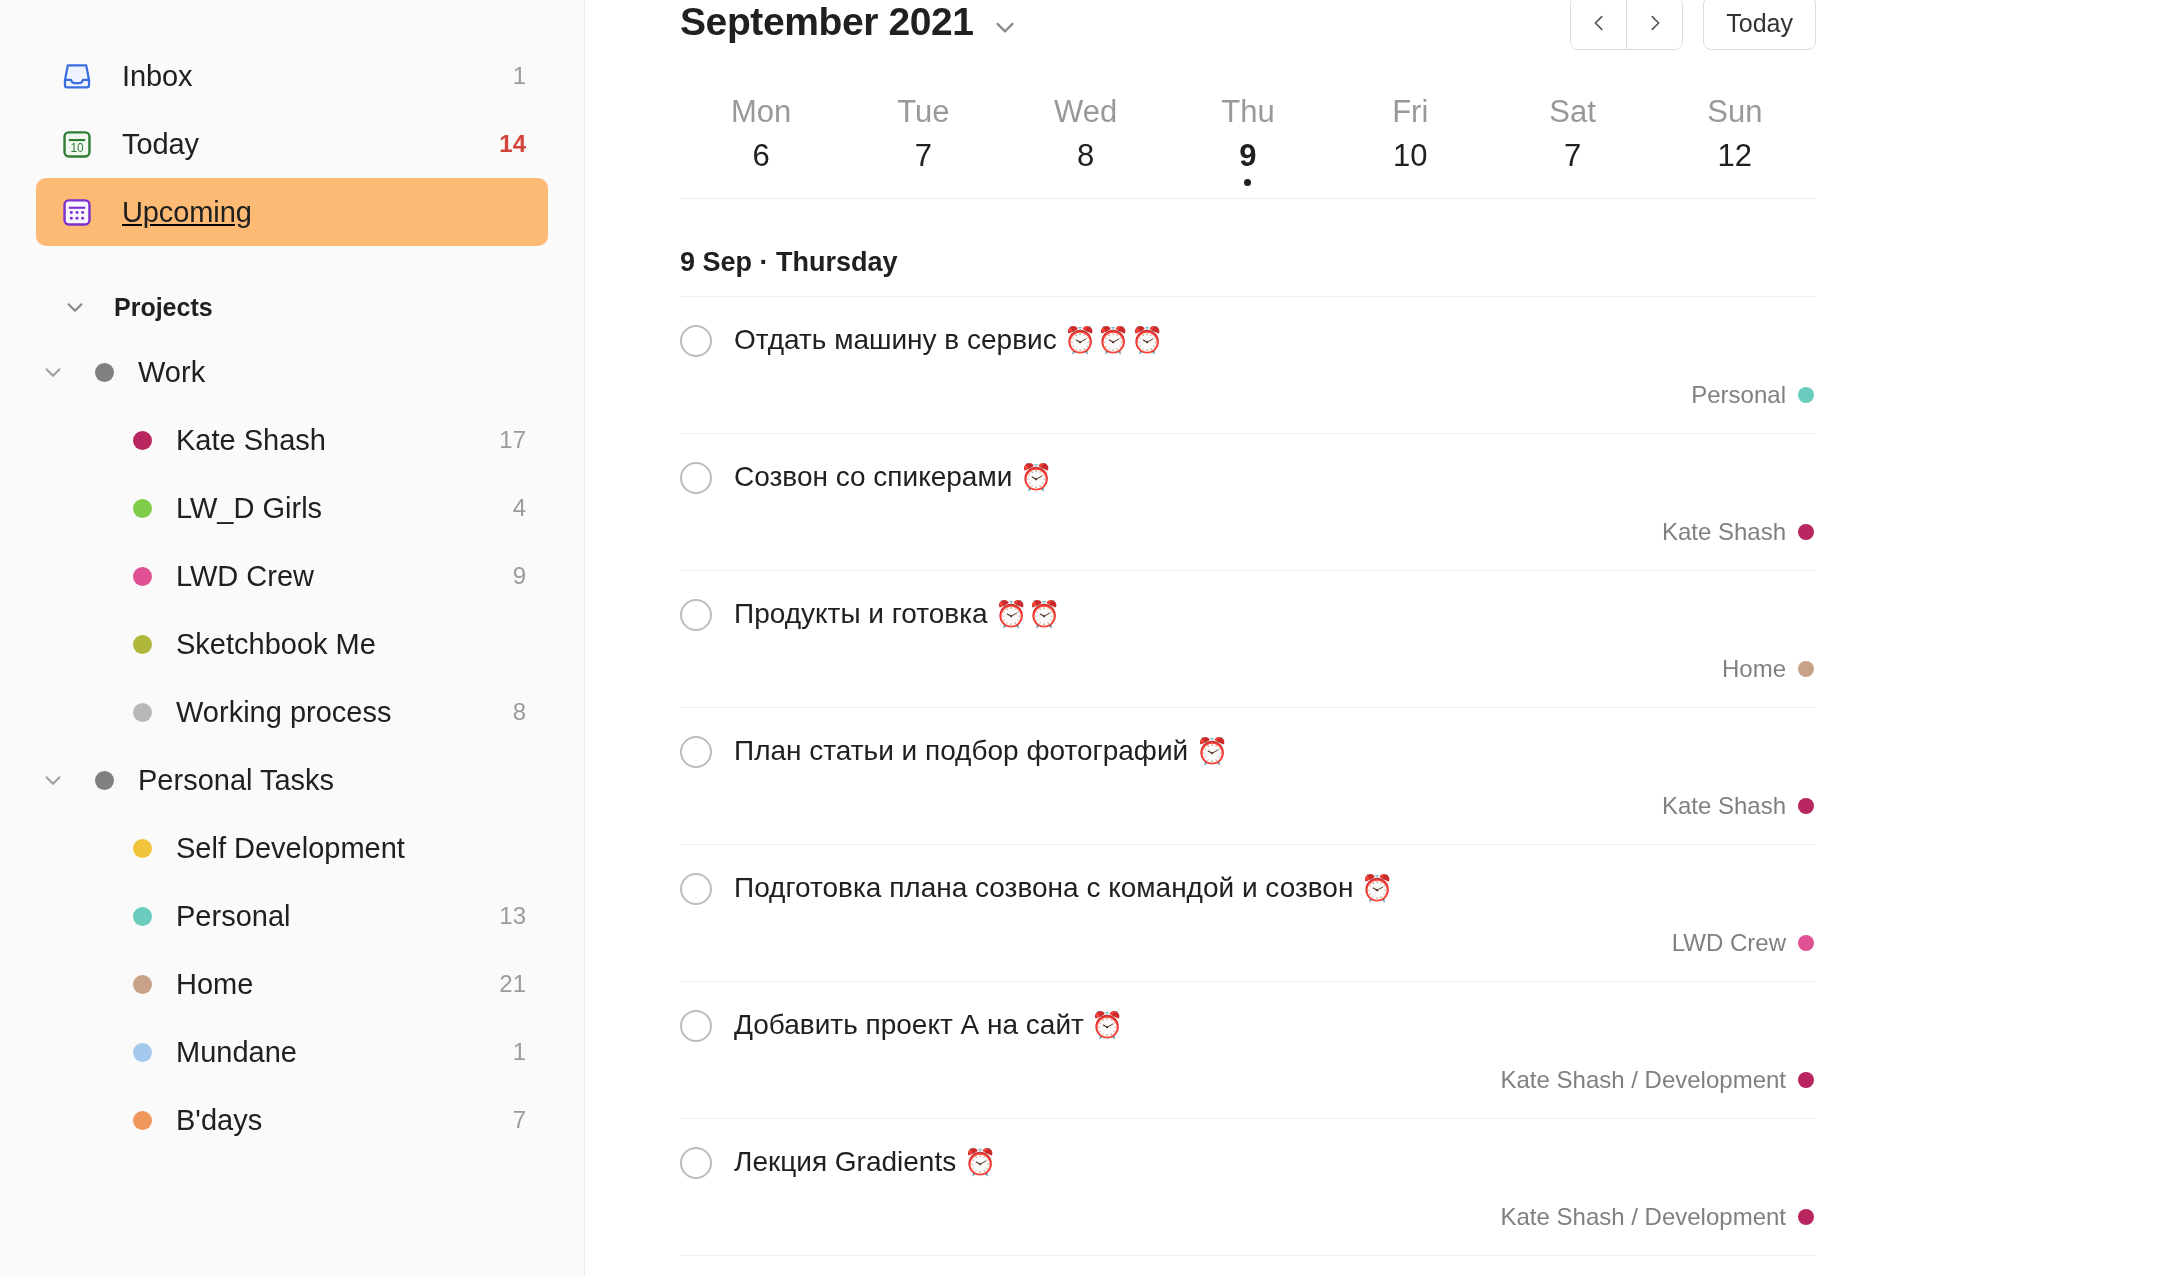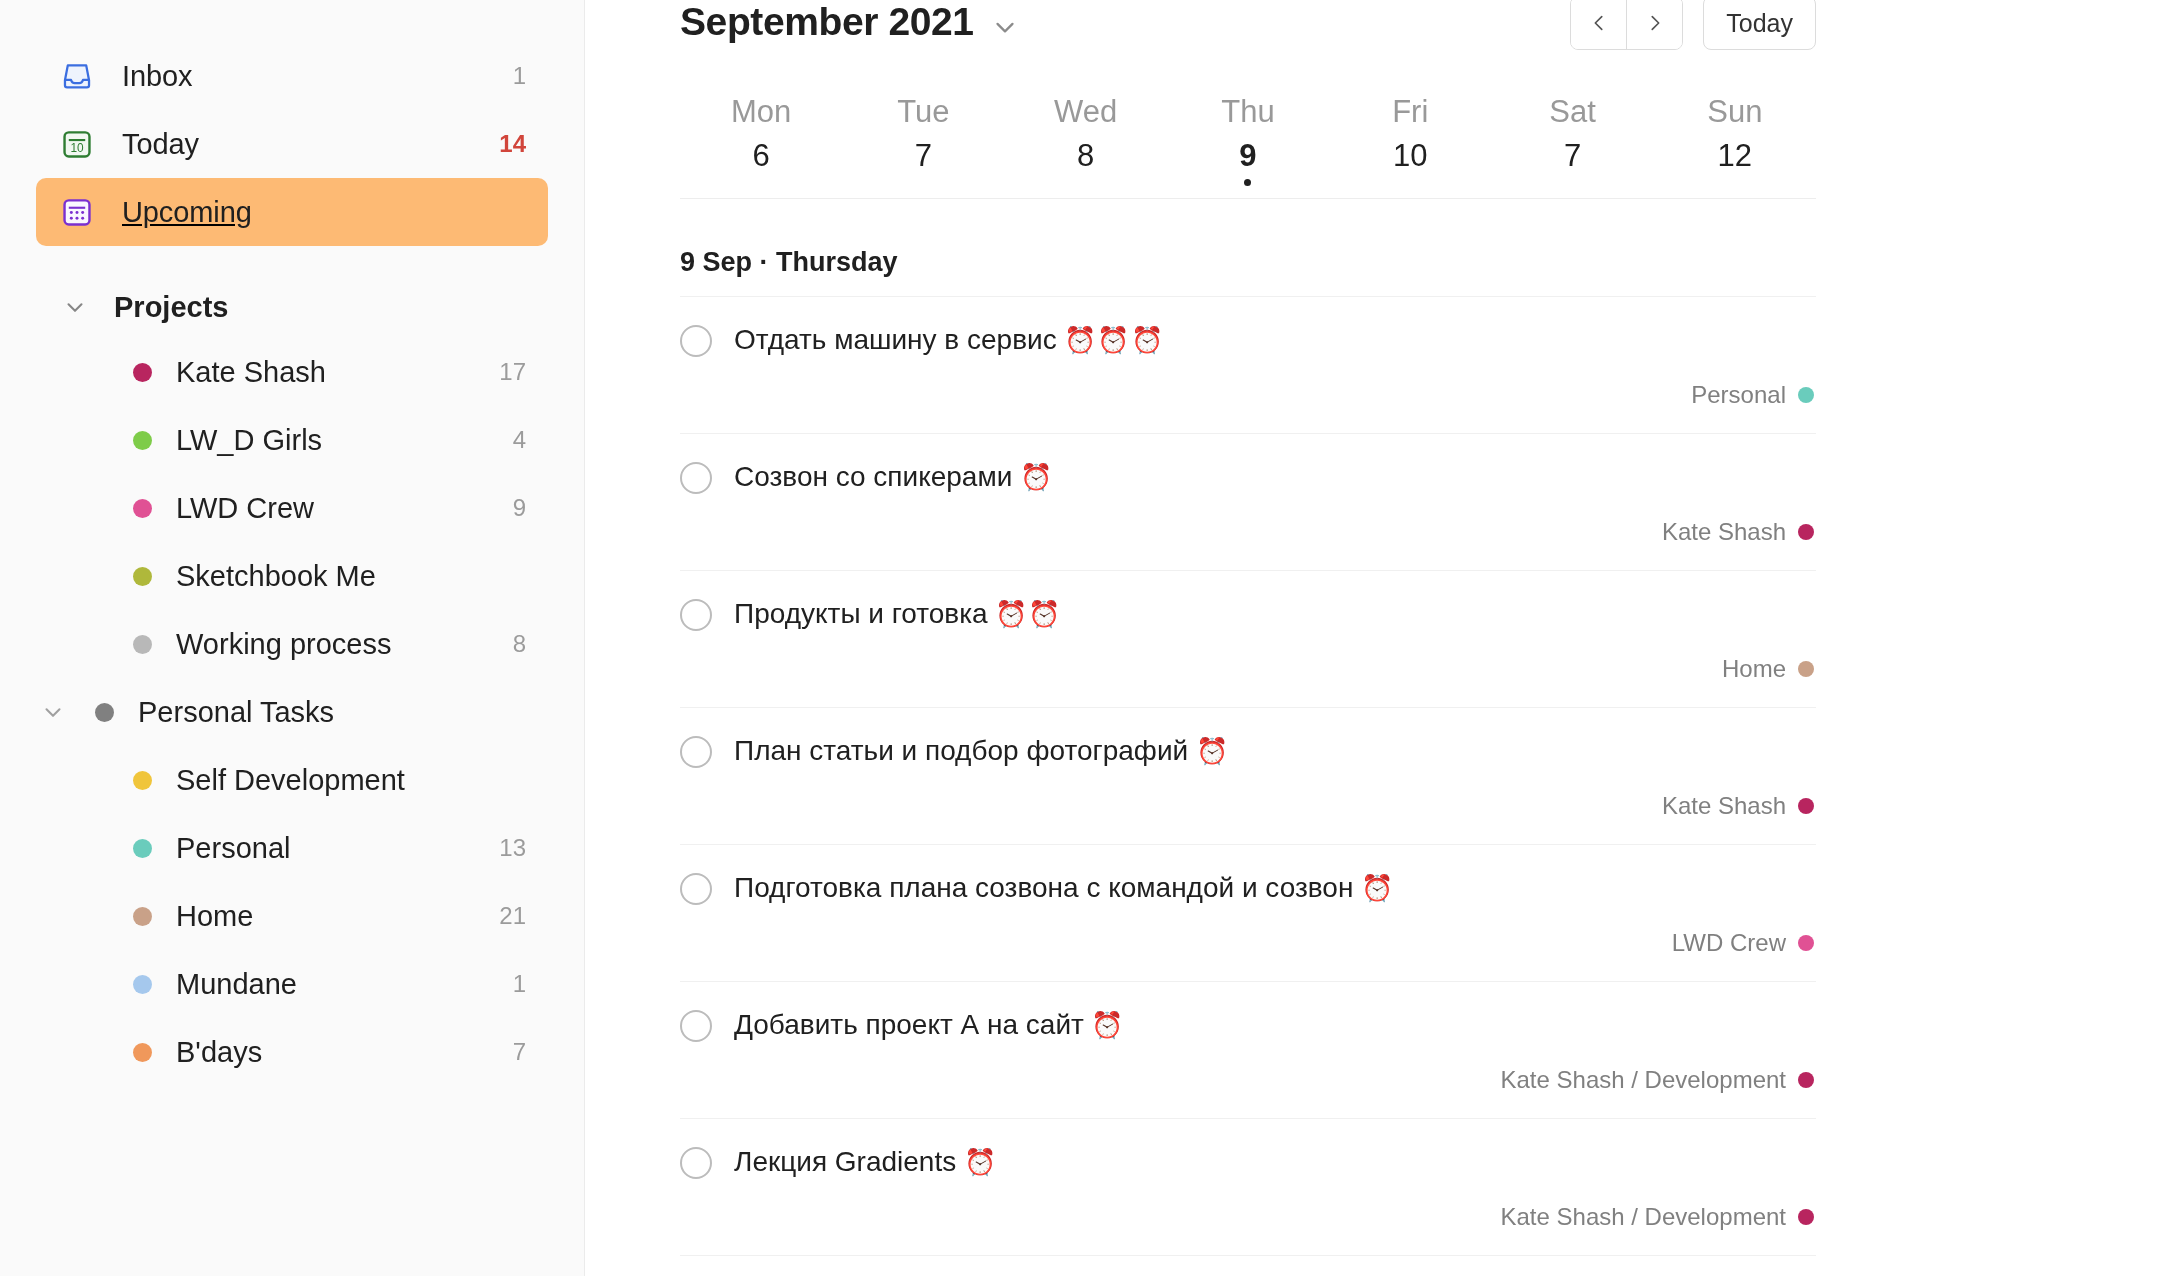--- a/index.html
+++ b/index.html
@@ -83,21 +83,21 @@
   }
   .section-header .chev {
     width: 34px;
     min-width: 34px;
     display: flex;
     align-items: center;
     justify-content: center;
     margin-right: 22px;
   }
   .section-title {
-    font-size: 29px;
+    font-size: 25px;
     font-weight: bold;
     color: #202020;
   }
 
   
   .group-row {
     display: flex;
     align-items: center;
     height: 68px;
     margin: 0 36px;
@@ -372,20 +372,31 @@
 
     <div class="section-header">
       <span class="chev">
         <svg width="26" height="26" viewBox="0 0 24 24">
           <polyline points="6,9.5 12,15.5 18,9.5" fill="none" stroke="#868686" stroke-width="1.9" stroke-linecap="round" stroke-linejoin="round"></polyline>
         </svg>
       </span>
       <span class="section-title">Projects</span>
     </div>
 
+    <div class="group-row">
+      <span class="chev">
+        <svg width="26" height="26" viewBox="0 0 24 24">
+          <polyline points="6,9.5 12,15.5 18,9.5" fill="none" stroke="#a0a0a0" stroke-width="1.9" stroke-linecap="round" stroke-linejoin="round"></polyline>
+        </svg>
+      </span>
+      <span class="group-dot-wrap">
+        <span class="dot" id="g0dot" style="background: rgb(128, 128, 128);"></span>
+      </span>
+      <span class="group-label">Work</span>
+    </div>
 
     <div class="project-row">
       <span class="project-dot-wrap">
           <span class="dot" id="g0i0" style="background: rgb(184, 37, 95);"></span>
         </span>
       <span class="project-label">Kate Shash</span>
       <span class="project-count">17</span>
     </div>
     <div class="project-row">
       <span class="project-dot-wrap">

